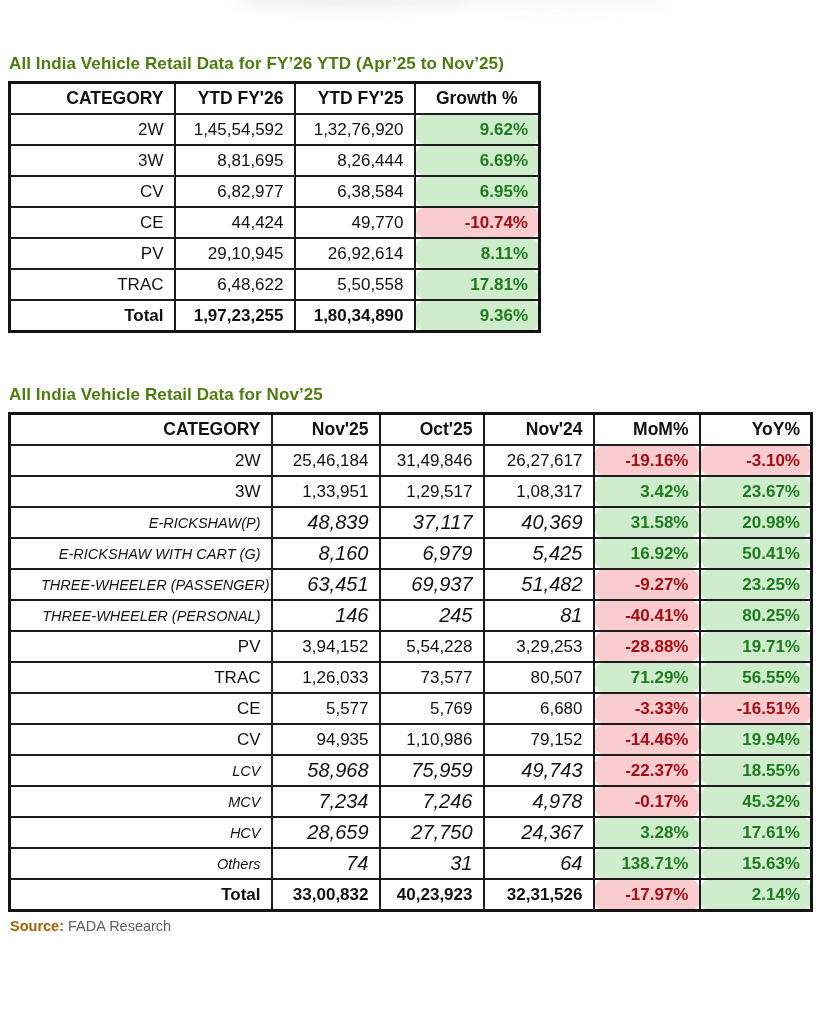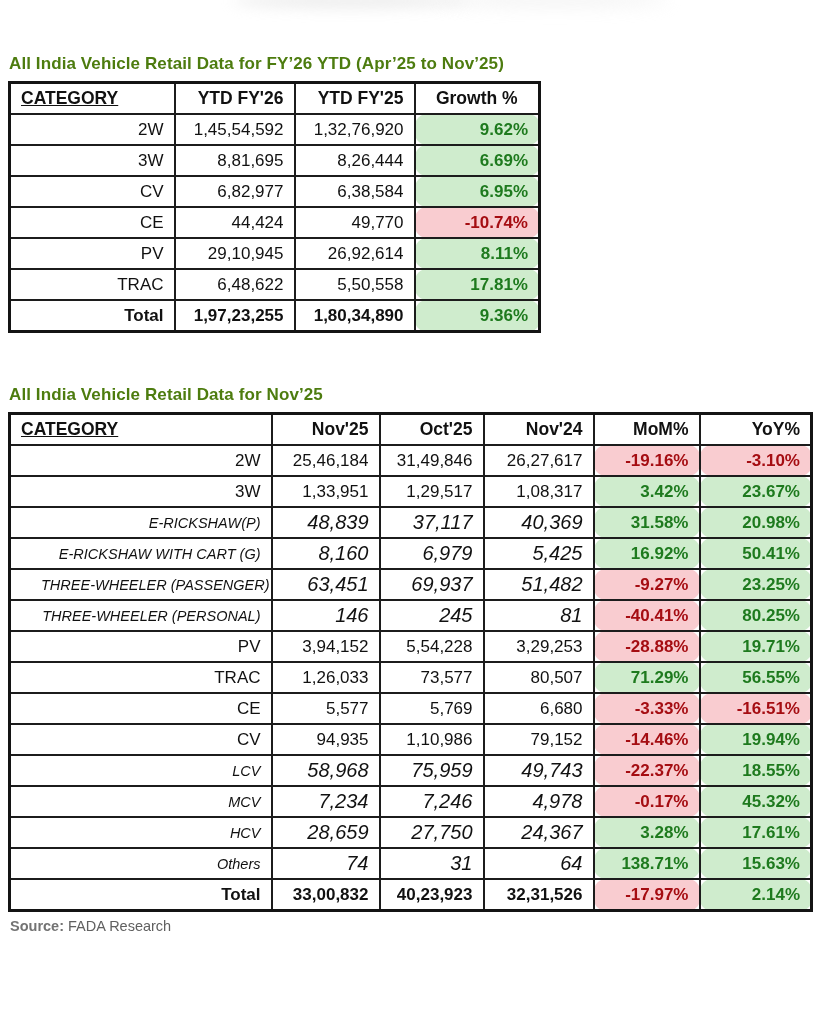--- a/index.html
+++ b/index.html
@@ -61,21 +61,21 @@
     height: 25px;
     overflow: hidden;
     white-space: nowrap;
   }
   th {
     font-size: 17.5px;
     font-weight: bold;
     text-align: right;
     background: #fff;
   }
-  th.cat { text-align: left; text-decoration: underline; }
+  th.cat { text-align: right; }
   th.ctr { text-align: center; }
 
   td.cat { text-align: right; }
   td.num { text-align: right; }
   td.pct {
     text-align: right;
     font-weight: bold;
     border-radius: 12px;
   }
   td.pct.green { background: var(--green-bg); color: var(--green-text); }
@@ -90,21 +90,21 @@
     font-style: italic;
     font-size: 20px;
   }
   tr.total td { font-weight: bold; }
 
   .source-line {
     margin: 6px 0 0 10px;
     font-size: 14.5px;
     color: #606060;
   }
-  .source-line .src-label { font-weight: bold; color: #737373; }
+  .source-line .src-label { font-weight: bold; color: #a16207; }
 </style>
 </head>
 <body>
 
 <div class="page">
   <div class="top-smudge"></div>
   <div class="top-smudge2"></div>
 
   <div id="title1" class="section-title">All India Vehicle Retail Data for FY’26 YTD (Apr’25 to Nov’25)</div>
 

